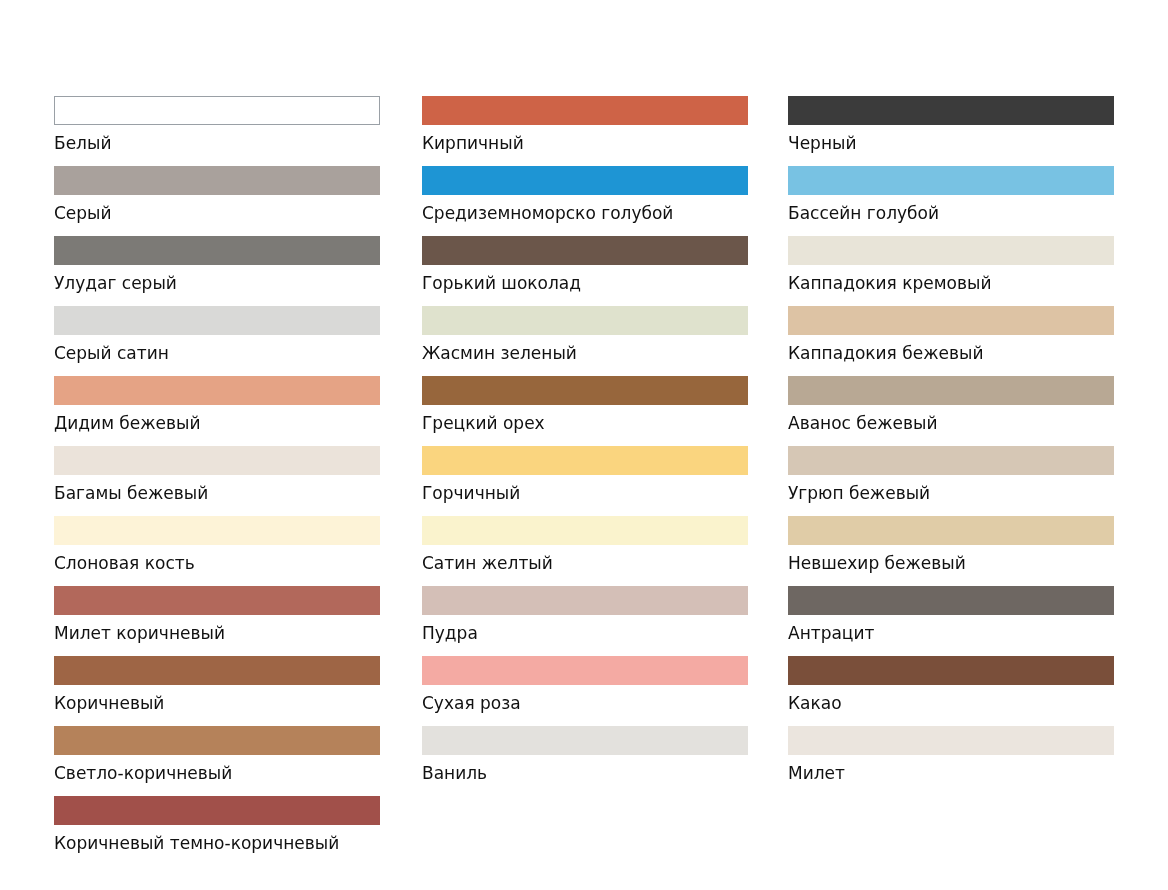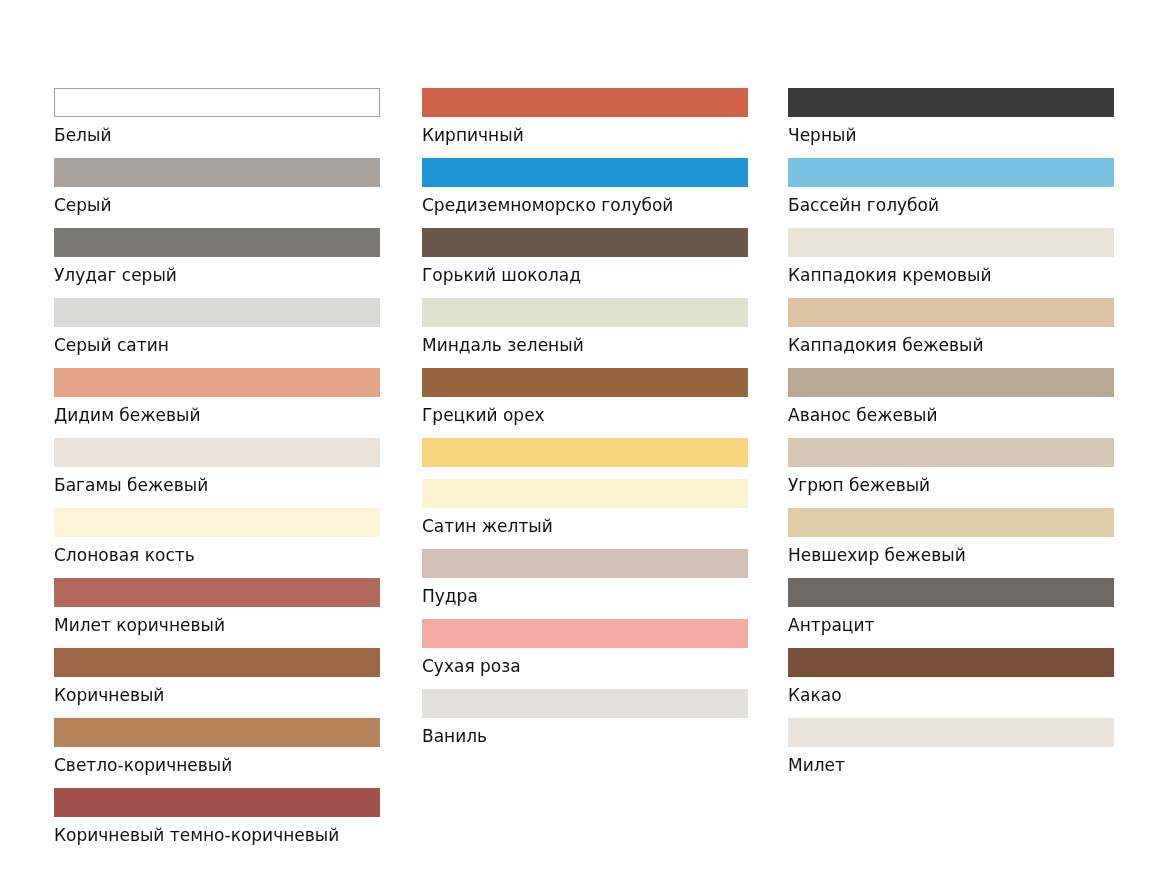--- a/index.html
+++ b/index.html
@@ -15,21 +15,21 @@
     overflow: hidden;
   }
   .palette {
     position: relative;
     width: 1168px;
     height: 890px;
     box-sizing: border-box;
   }
   .column {
     position: absolute;
-    top: 88px;
+    top: 96px;
   }
   .col-0 { left: 54px;  width: 326px; }
   .col-1 { left: 422px; width: 326px; }
   .col-2 { left: 788px; width: 326px; }
 
   .swatch-item {
     margin-bottom: 12px;
   }
   .swatch-chip {
     width: 100%;
@@ -107,28 +107,29 @@
       <div class="swatch-item">
         <span class="swatch-chip" style="background: rgb(30, 149, 212);"></span>
         <span class="swatch-label">Средиземноморско голубой</span>
       </div>
       <div class="swatch-item">
         <span class="swatch-chip" style="background: rgb(107, 86, 74);"></span>
         <span class="swatch-label">Горький шоколад</span>
       </div>
       <div class="swatch-item">
         <span class="swatch-chip" style="background: rgb(223, 226, 205);"></span>
-        <span class="swatch-label">Миндаль зеленый</span>
+        <span class="swatch-label">Жасмин зеленый</span>
       </div>
       <div class="swatch-item">
         <span class="swatch-chip" style="background: rgb(151, 102, 60);"></span>
         <span class="swatch-label">Грецкий орех</span>
       </div>
       <div class="swatch-item">
         <span class="swatch-chip" style="background: rgb(250, 213, 127);"></span>
+        <span class="swatch-label">Горчичный</span>
       </div>
       <div class="swatch-item">
         <span class="swatch-chip" style="background: rgb(250, 243, 205);"></span>
         <span class="swatch-label">Сатин желтый</span>
       </div>
       <div class="swatch-item">
         <span class="swatch-chip" style="background: rgb(212, 191, 183);"></span>
         <span class="swatch-label">Пудра</span>
       </div>
       <div class="swatch-item">

